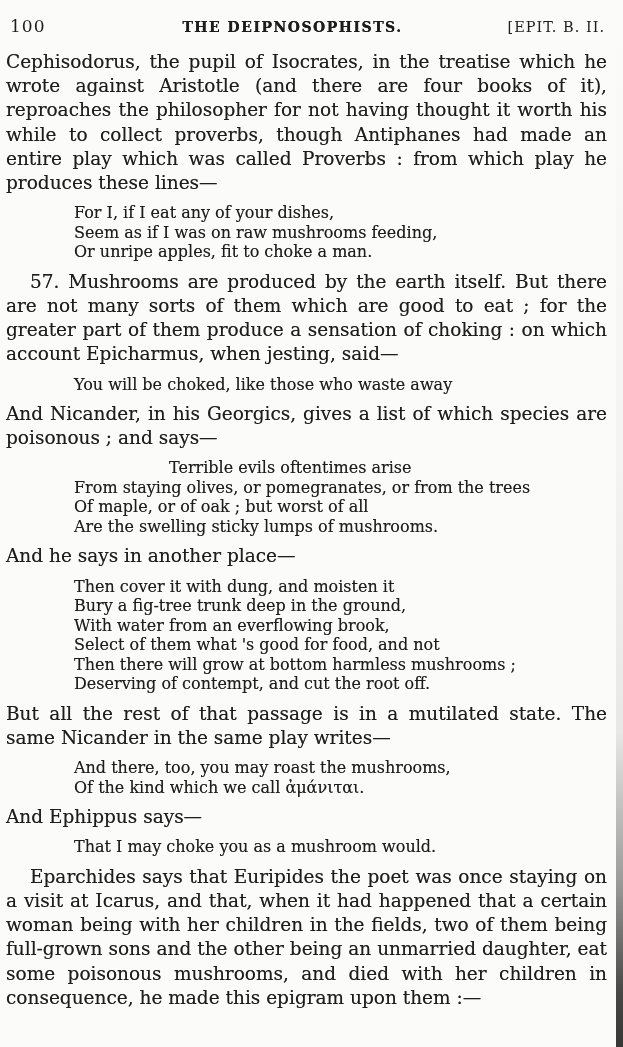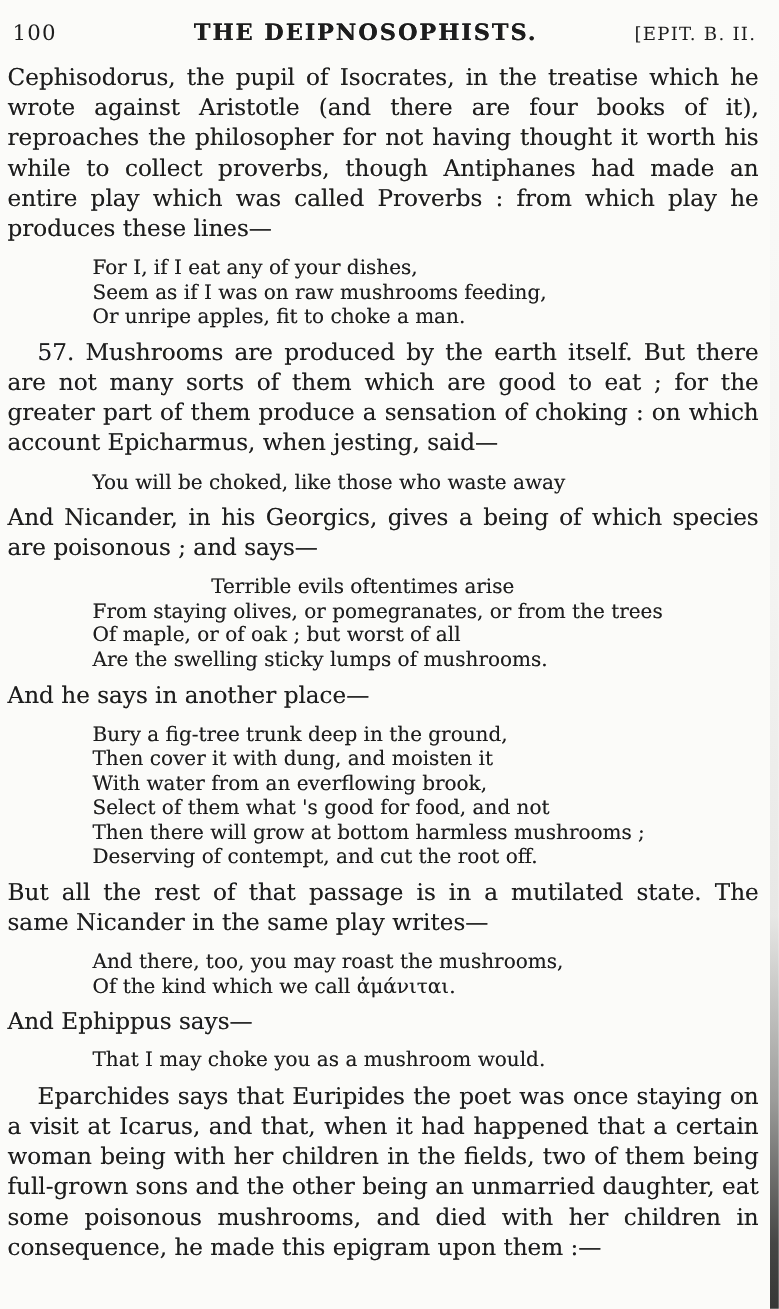--- a/index.html
+++ b/index.html
@@ -29,21 +29,21 @@
     justify-content: space-between;
     margin-bottom: 14px;
     padding: 0 2px 0 4px;
   }
   .page-number {
     font-size: 17px;
     letter-spacing: 1px;
     width: 90px;
   }
   .running-title {
-    font-size: 18px;
+    font-size: 14px;
     font-weight: bold;
     letter-spacing: 1.5px;
     text-align: center;
     flex: 1;
     text-shadow: 0 0 0.5px #222;
   }
   .header-section {
     font-size: 14.5px;
     letter-spacing: 1px;
     width: 120px;
@@ -109,31 +109,31 @@
       <p class="para">Cephisodorus, the pupil of Isocrates, in the treatise which he wrote against Aristotle (and there are four books of it), reproaches the philosopher for not having thought it worth his while to collect proverbs, though Antiphanes had made an entire play which was called Proverbs : from which play he produces these lines—</p>
       <div class="verse">
         <div class="verse-line">For I, if I eat any of your dishes,</div>
         <div class="verse-line">Seem as if I was on raw mushrooms feeding,</div>
         <div class="verse-line">Or unripe apples, fit to choke a man.</div>
       </div>
       <p class="para indent">57. Mushrooms are produced by the earth itself.  But there are not many sorts of them which are good to eat ; for the greater part of them produce a sensation of choking : on which account Epicharmus, when jesting, said—</p>
       <div class="verse">
         <div class="verse-line">You will be choked, like those who waste away</div>
       </div>
-      <p class="para">And Nicander, in his Georgics, gives a being of which species are poisonous ; and says—</p>
+      <p class="para">And Nicander, in his Georgics, gives a list of which species are poisonous ; and says—</p>
       <div class="verse">
         <div class="verse-line extra-indent">Terrible evils oftentimes arise</div>
         <div class="verse-line">From staying olives, or pomegranates, or from the trees</div>
         <div class="verse-line">Of maple, or of oak ; but worst of all</div>
         <div class="verse-line">Are the swelling sticky lumps of mushrooms.</div>
       </div>
       <p class="para">And he says in another place—</p>
       <div class="verse">
+        <div class="verse-line">Then cover it with dung, and moisten it</div>
         <div class="verse-line">Bury a fig-tree trunk deep in the ground,</div>
-        <div class="verse-line">Then cover it with dung, and moisten it</div>
         <div class="verse-line">With water from an everflowing brook,</div>
         <div class="verse-line">Select of them what 's good for food, and not</div>
         <div class="verse-line">Then there will grow at bottom harmless mushrooms ;</div>
         <div class="verse-line">Deserving of contempt, and cut the root off.</div>
       </div>
       <p class="para">But all the rest of that passage is in a mutilated state.  The same Nicander in the same play writes—</p>
       <div class="verse">
         <div class="verse-line">And there, too, you may roast the mushrooms,</div>
         <div class="verse-line">Of the kind which we call ἀμάνιται.</div>
       </div>

